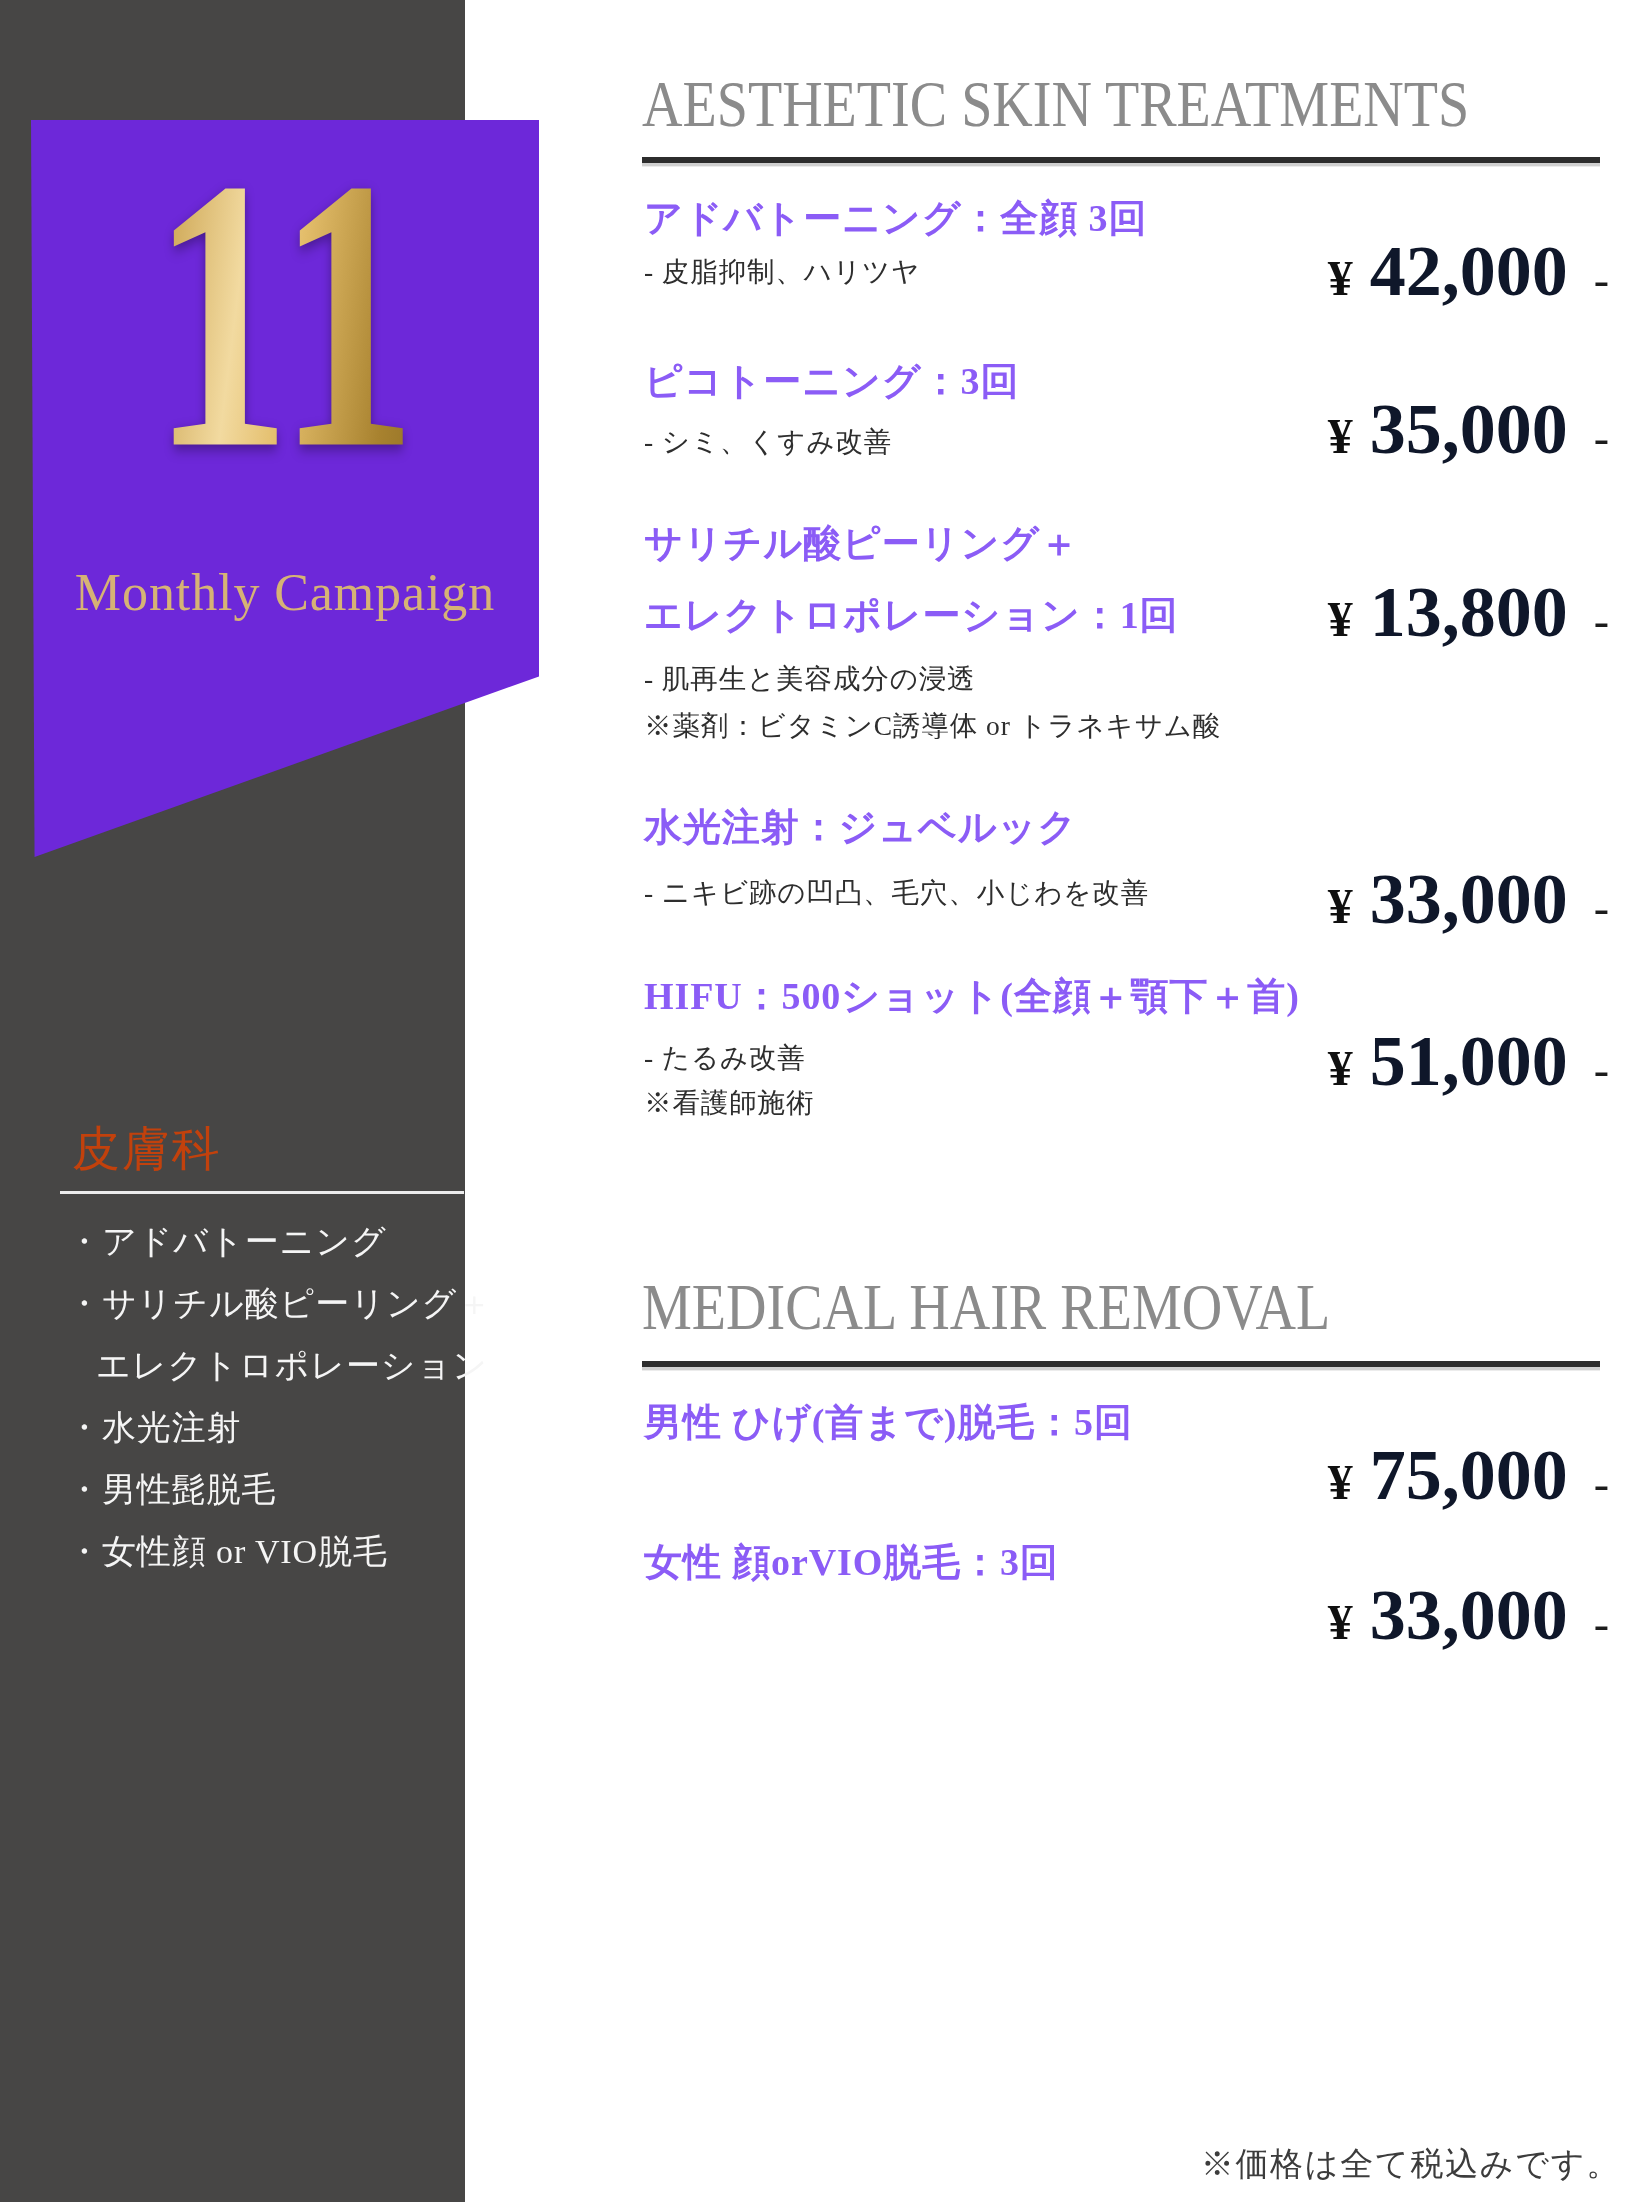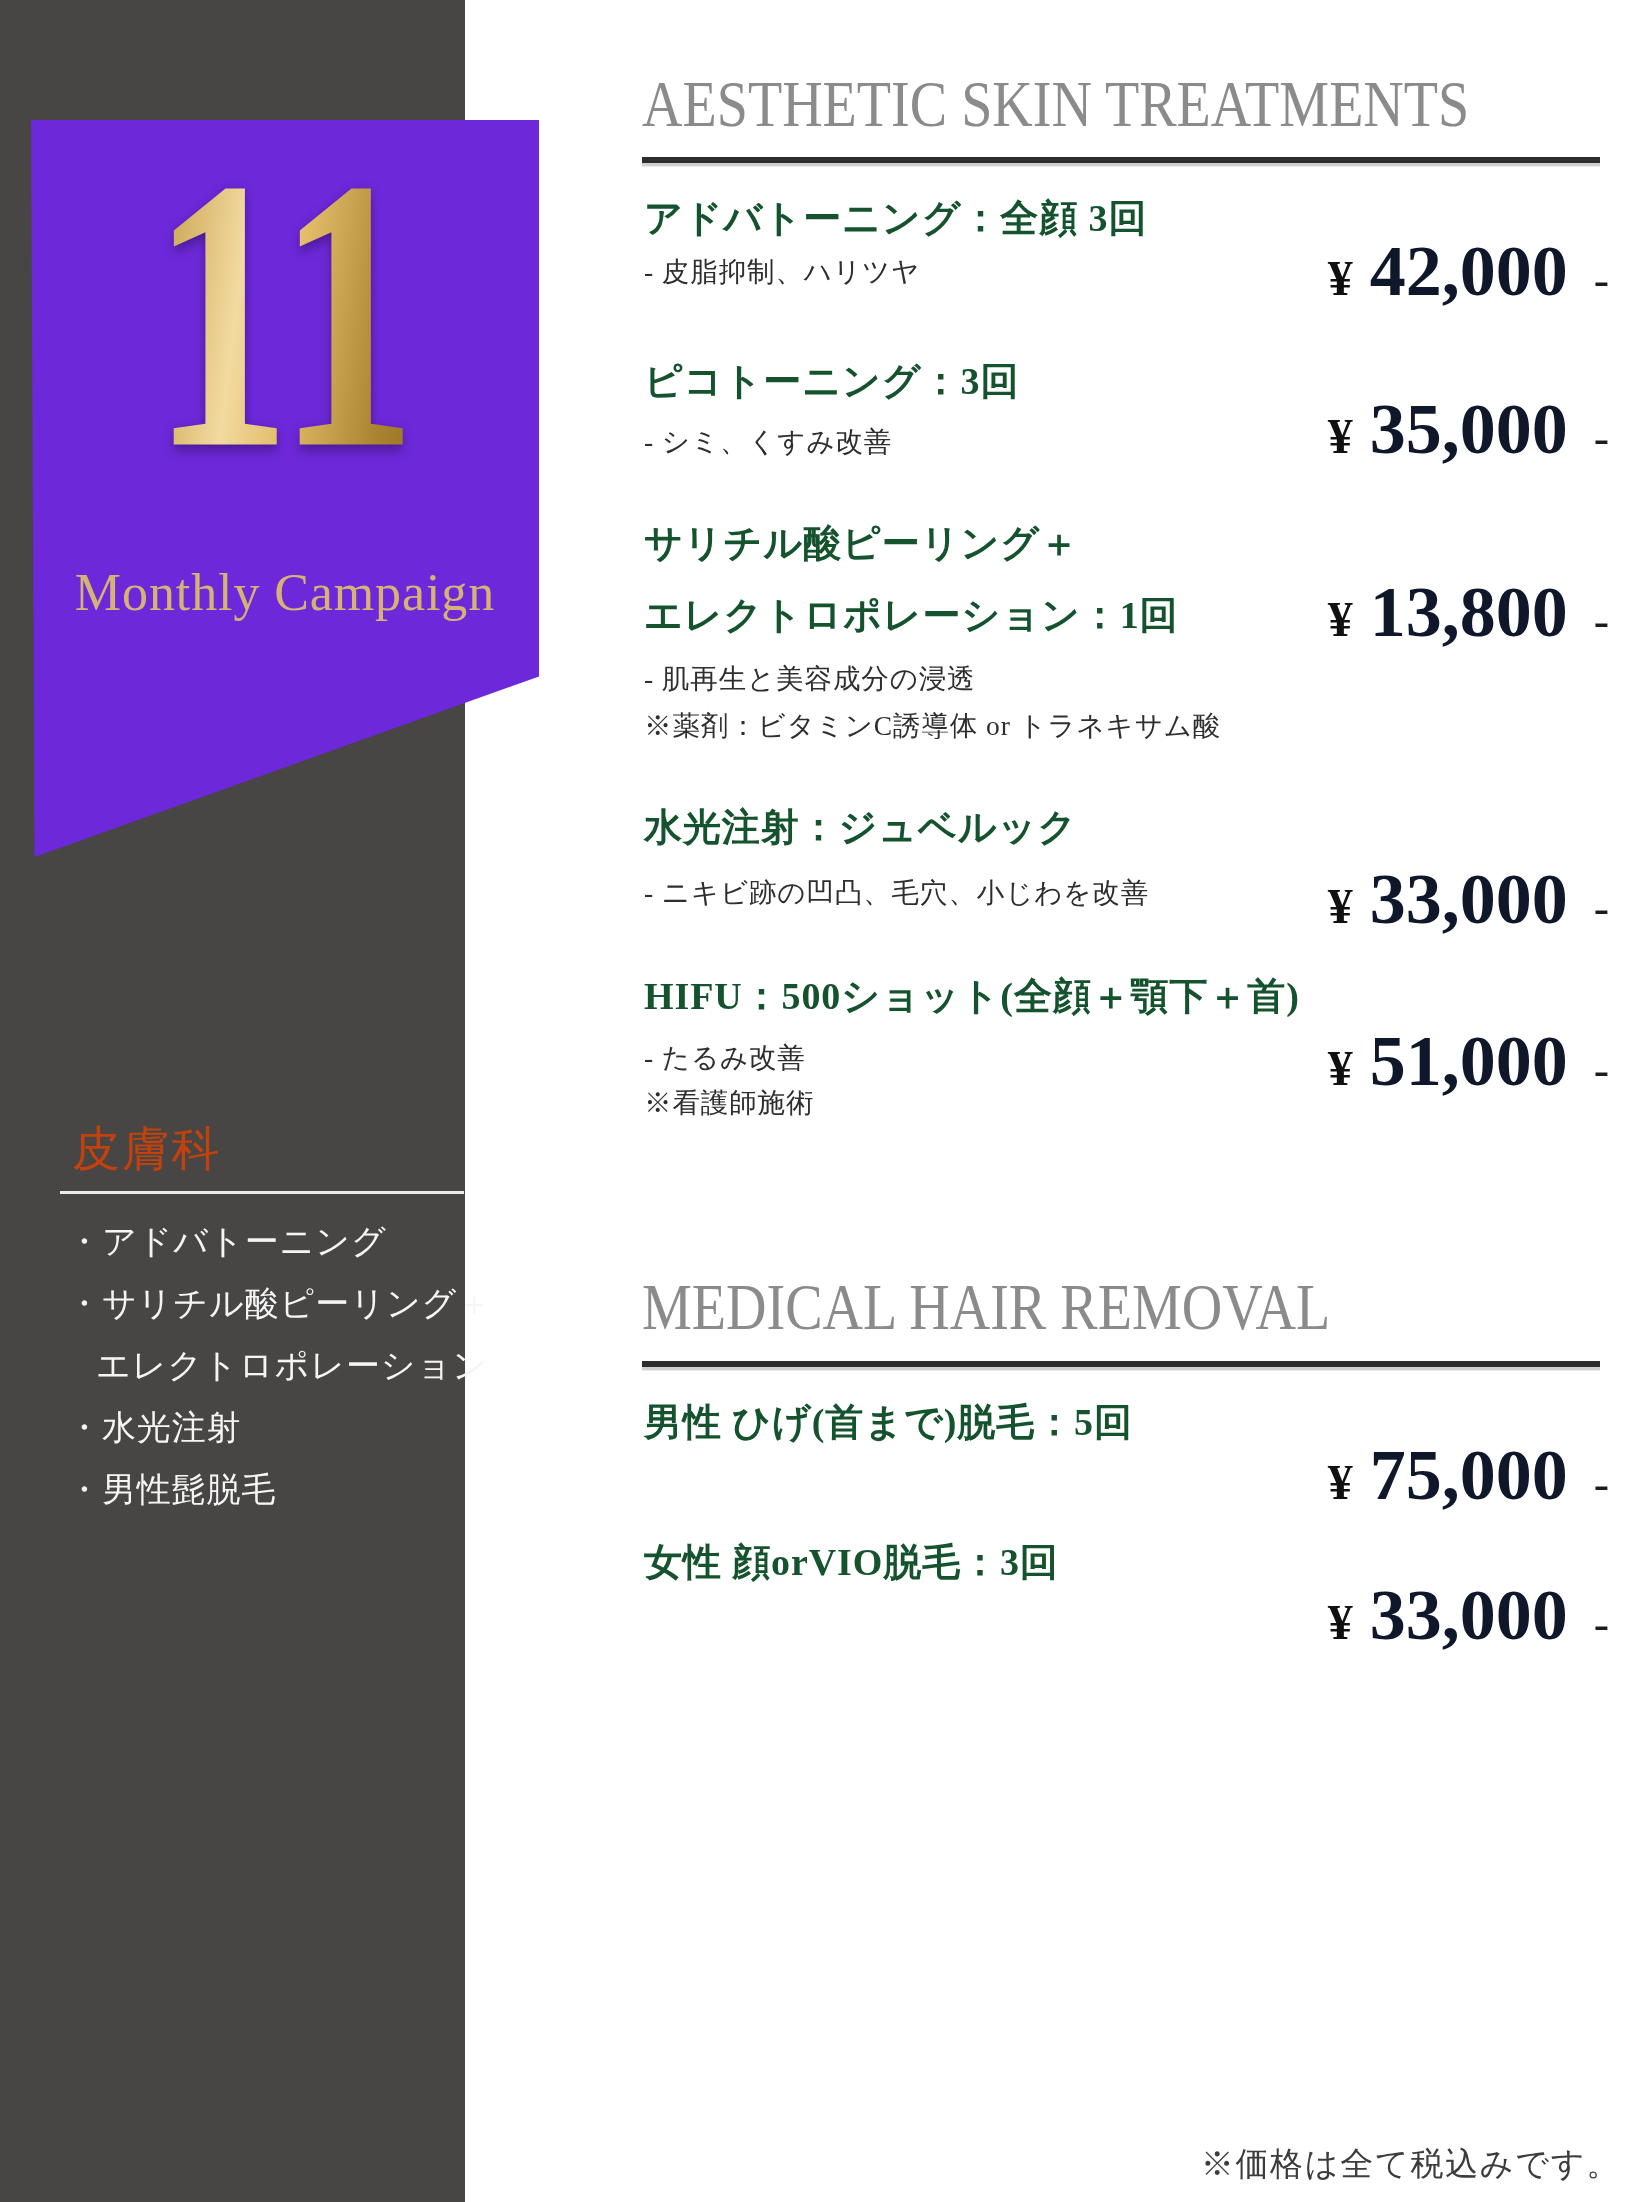--- a/index.html
+++ b/index.html
@@ -49,21 +49,21 @@
     white-space:nowrap;letter-spacing:0;
     transform:scale(0.95,1.1);transform-origin:left top;
   }
   .rule{
     left:642px;width:958px;height:6px;background:#2d2d2d;
     box-shadow:0 3.4px 0 rgba(170,170,170,.55);
   }
   .gold-h{
     left:644px;
     font-size:38px;line-height:1.1;font-weight:700;
-    color:#14532d;letter-spacing:0.9px;white-space:nowrap;font-family:Liberation Serif, serif;
+    color:#8b5cf6;letter-spacing:0.9px;white-space:nowrap;font-family:Liberation Serif, serif;
   }
   .note{
     left:644px;
     font-size:27.5px;line-height:1.15;
     color:#2e2e2e;letter-spacing:0.9px;white-space:nowrap;
   }
   .price{
     right:43px;
     display:flex;align-items:baseline;
     line-height:1;white-space:nowrap;
@@ -87,20 +87,21 @@
 </div>
 
 <div class="abs side-title">皮膚科</div>
 <div class="abs side-rule"></div>
 <div class="abs side-list">
   <div>・アドバトーニング</div>
   <div>・サリチル酸ピーリング＋</div>
   <div class="cont">エレクトロポレーション</div>
   <div>・水光注射</div>
   <div>・男性髭脱毛</div>
+  <div>・女性顔 or VIO脱毛</div>
 </div>
 
 <div class="abs sec-title" style="top:72px">AESTHETIC SKIN TREATMENTS</div>
 <div class="abs rule" style="top:157px"></div>
 
 <div class="abs gold-h" style="top:198px">アドバトーニング：全顔 3回</div>
 <div class="abs note" style="top:256px">- 皮脂抑制、ハリツヤ</div>
 <div class="abs price" style="top:235px">
   <span class="yen">¥</span>
     <span class="amt">42,000</span>

